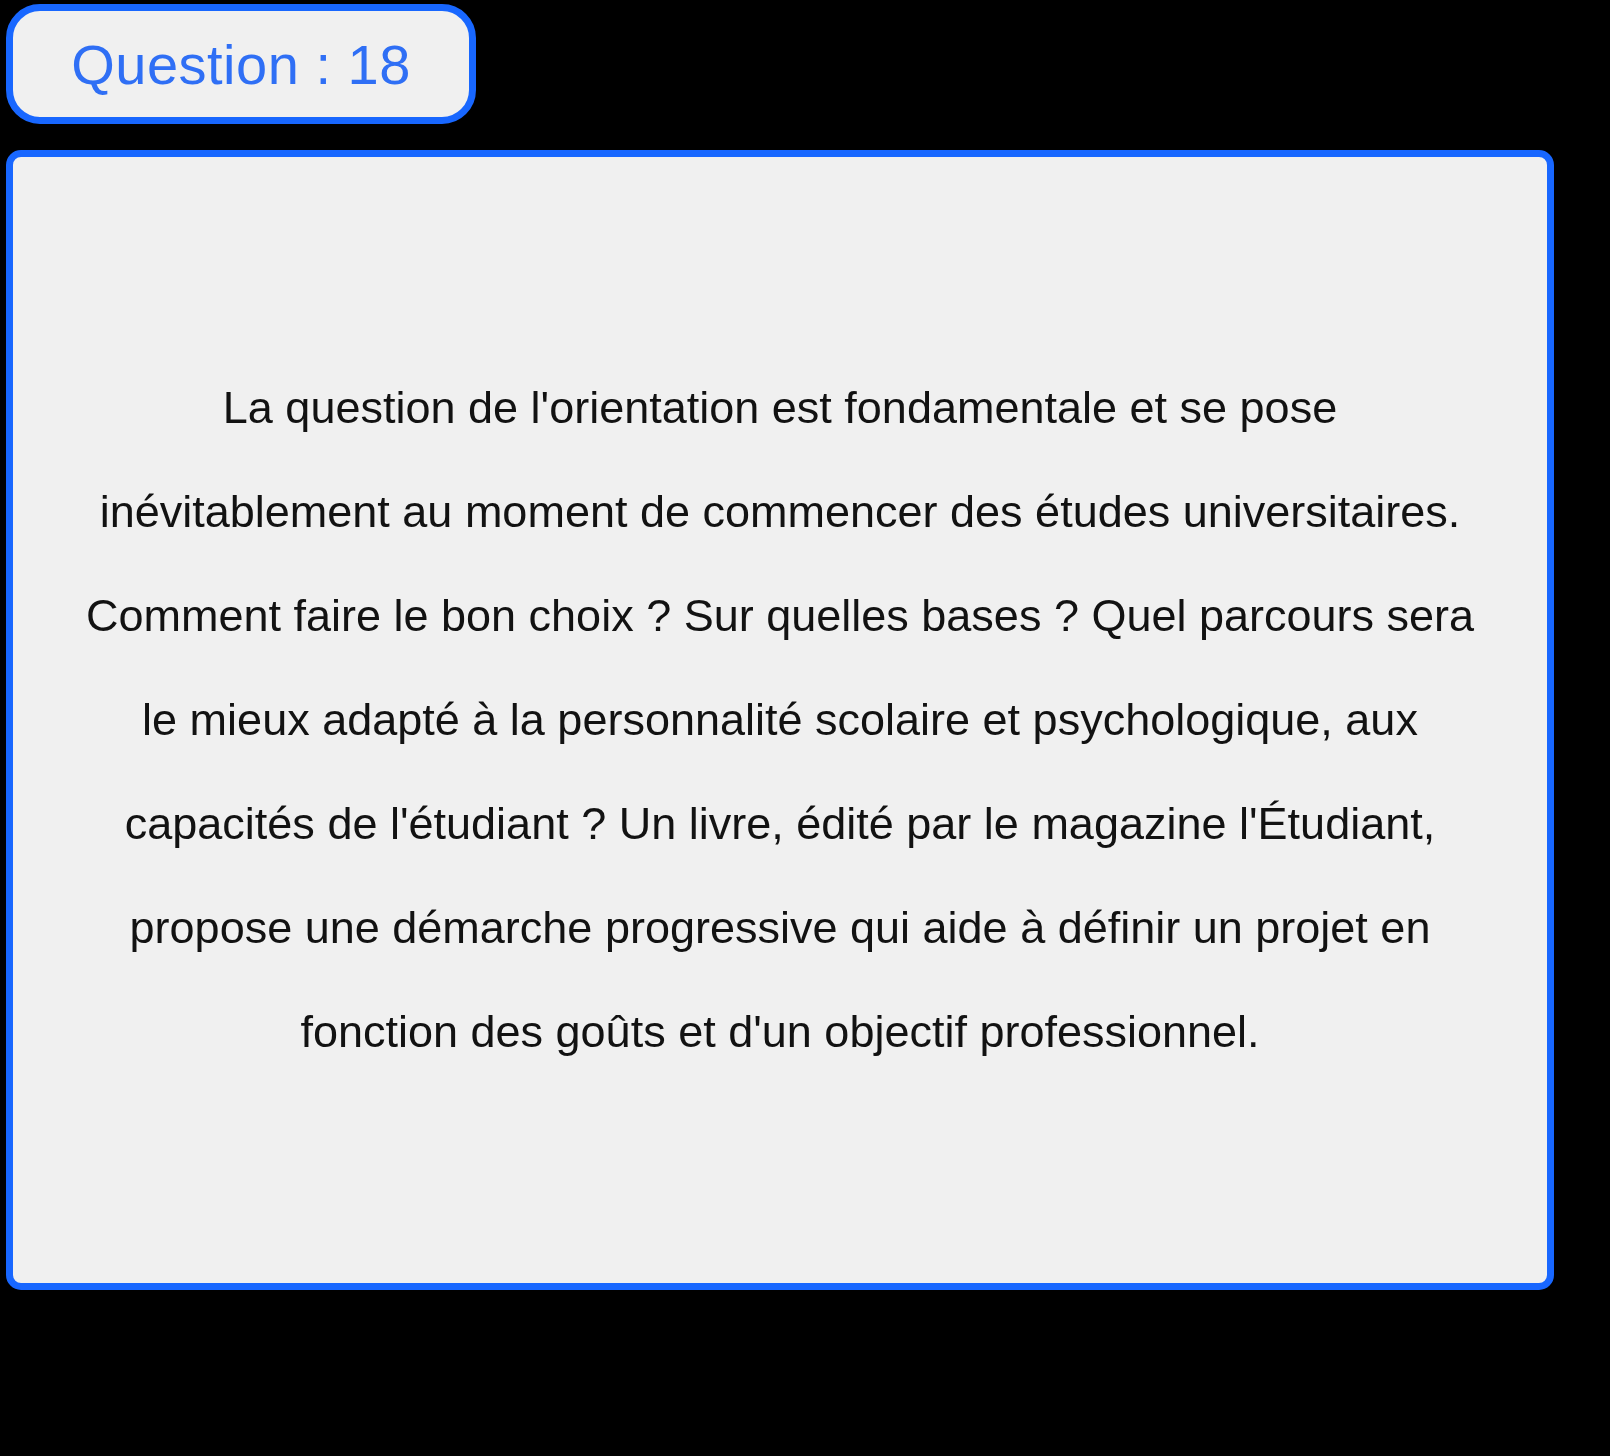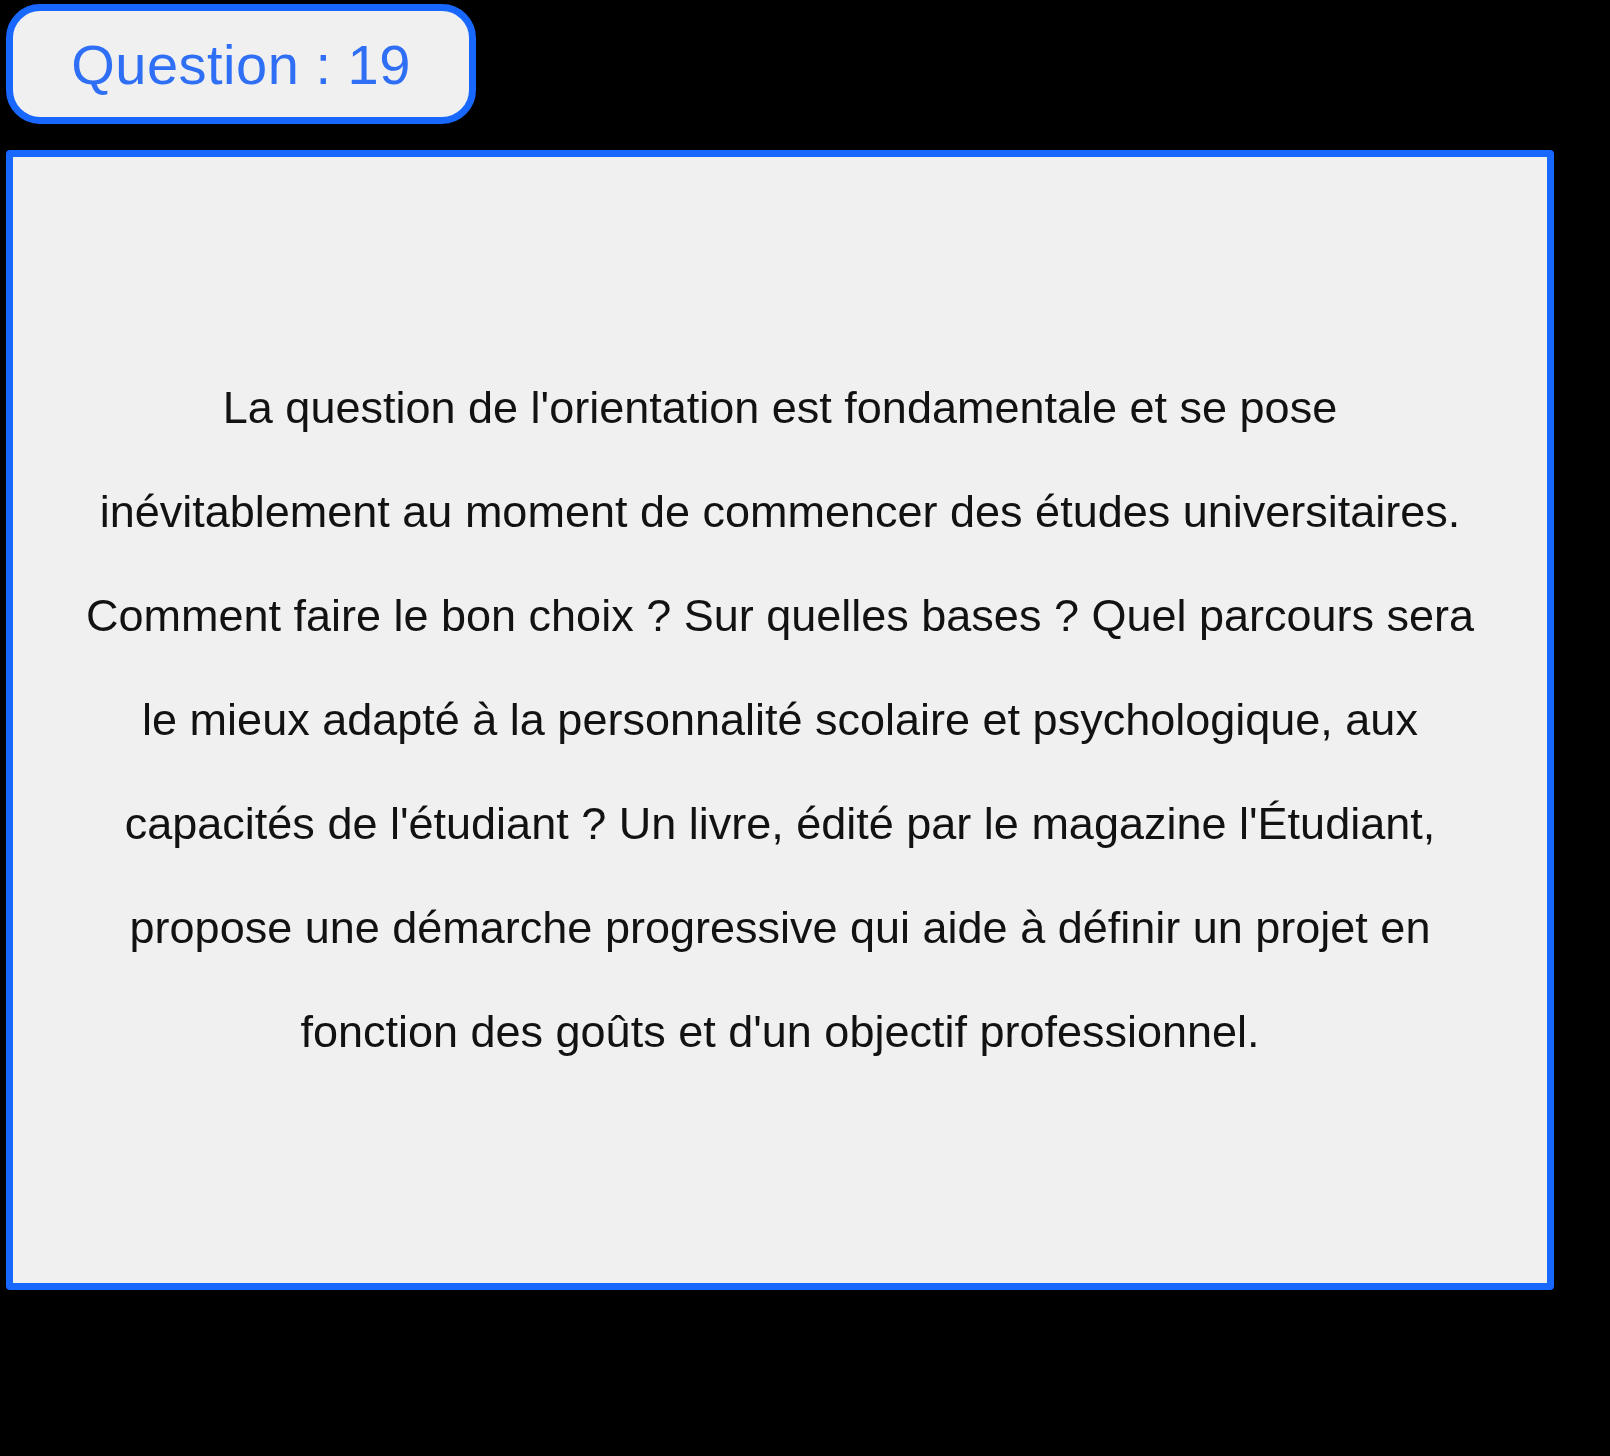--- a/index.html
+++ b/index.html
@@ -41,21 +41,21 @@
   
   .card {
     position: absolute;
     left: 6px;
     top: 150px;
     width: 1548px;
     height: 1140px;
     box-sizing: border-box;
     background: #f0f0f0;
     border: 7px solid #1867ff;
-    border-radius: 4px;
+    border-radius: 15px;
     display: flex;
     align-items: center;
     justify-content: center;
   }
   .card-text {
     width: 1430px;
     text-align: center;
     color: #121212;
     font-size: 45px;
     line-height: 104px;
@@ -101,21 +101,21 @@
     line-height: 46px;
     text-align: center;
     overflow: hidden;
     white-space: nowrap;
   }
 </style>
 </head>
 <body>
 
 <div class="question-badge">
-  <span class="question-badge-label">Question : 19</span>
+  <span class="question-badge-label">Question : 18</span>
 </div>
 
 <div class="card">
   <div class="card-text">La question de l'orientation est fondamentale et se pose inévitablement au moment de commencer des études universitaires. Comment faire le bon choix ? Sur quelles bases ? Quel parcours sera le mieux adapté à la personnalité scolaire et psychologique, aux capacités de l'étudiant ? Un livre, édité par le magazine l'Étudiant, propose une démarche progressive qui aide à définir un projet en fonction des goûts et d'un objectif professionnel.</div>
 </div>
 
 <div class="bottom-bar-left"></div>
 <div class="bottom-strip"></div>
 <div class="bottom-pill"></div>
 <div class="bottom-pill-text"></div>

